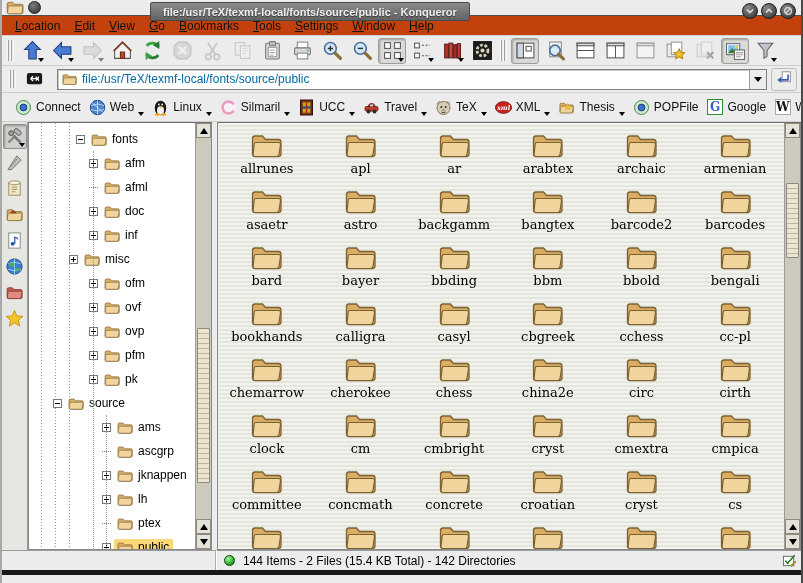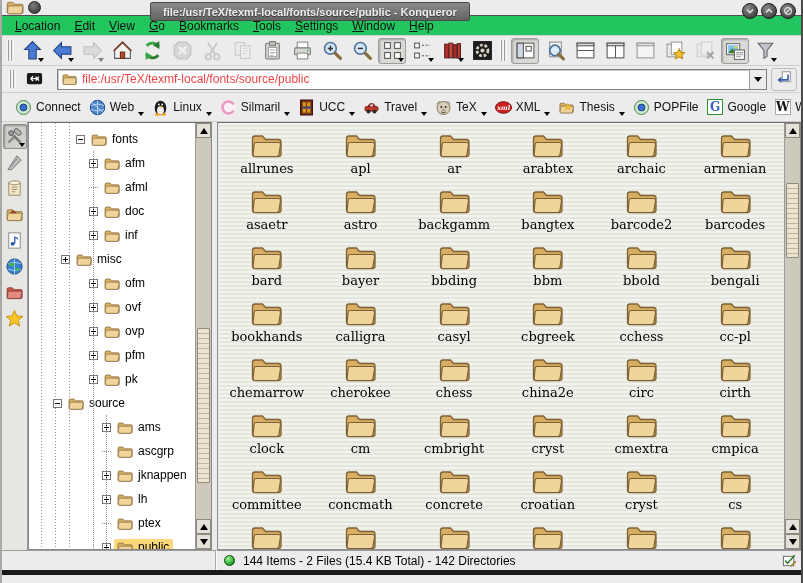--- a/index.html
+++ b/index.html
@@ -29,21 +29,21 @@
   }
   .title-box span { color:#efefef; font-weight:bold; font-size:11px; white-space:nowrap; text-shadow:0 1px 1px #333; }
   .win-controls { position:absolute; right:5px; top:3px; display:flex; gap:3px; }
   .win-btn {
     width:16px; height:16px; border-radius:50%;
     background:radial-gradient(circle at 35% 30%,#8a8a8a,#2c2c2c);
     border:1px solid #1d1d1d; display:flex; align-items:center; justify-content:center;
   }
   .win-btn svg { width:10px; height:10px; }
   
-  .menubar { height:20px; display:flex; align-items:center; padding-left:6px; background:#22c55e; border-bottom:1px solid #d2d2d2; }
+  .menubar { height:20px; display:flex; align-items:center; padding-left:6px; background:#c2410c; border-bottom:1px solid #d2d2d2; }
   .menu-item { font-size:12px; color:#111; padding:2px 7px; cursor:default; }
   .menu-item u { text-decoration:underline; }
   
   .toolbar { display:flex; align-items:center; background:#ececec; border-bottom:1px solid #cfcfcf; }
   .main-toolbar { height:30px; padding:1px 2px; }
   .handle { width:7px; height:80%; margin:0 3px;
     background:repeating-linear-gradient(to right,#f7f7f7 0 1px,#9f9f9f 1px 2px,transparent 2px 3px); }
   .tb-btn { position:relative; width:28px; height:26px; display:flex; align-items:center; justify-content:center;
     border:1px solid transparent; border-radius:3px; background:transparent; margin:0 1px; }
   .tb-btn svg { width:21px; height:21px; }
@@ -55,21 +55,21 @@
     background:repeating-linear-gradient(to right,#f7f7f7 0 1px,#9f9f9f 1px 2px,transparent 2px 3px); }
   
   .location-toolbar { height:27px; padding:2px 4px; gap:4px; }
   .clear-btn { width:22px; height:20px; display:flex; align-items:center; justify-content:center; }
   .clear-btn svg { width:19px; height:16px; }
   .loc-label { font-size:12px; color:#111; margin:0 2px; }
   .loc-combo { flex:1; height:21px; background:#fff; border:1px solid #7f7f7f;
     box-shadow:inset 1px 1px 0 #c9c9c9; display:flex; align-items:center; padding-left:3px; }
   .loc-combo .cfold { width:17px; height:14px; flex:0 0 auto; }
   .loc-input { flex:1; border:none; outline:none; font-size:12px; font-family:"Liberation Sans",sans-serif;
-    color:#ef4444; background:transparent; padding:0 0 0 4px; height:17px; }
+    color:#0369a1; background:transparent; padding:0 0 0 4px; height:17px; }
   .combo-arrow { width:17px; height:19px; display:flex; align-items:center; justify-content:center;
     background:#ececec; border-left:1px solid #9a9a9a; }
   .combo-arrow::before { content:''; border-left:4px solid transparent; border-right:4px solid transparent; border-top:5px solid #000; }
   .go-btn { width:26px; height:23px; display:flex; align-items:center; justify-content:center;
     border:1px solid #bdbdbd; border-radius:3px; background:#ececec; }
   .go-btn svg { width:18px; height:18px; }
   
   .bookmarks-toolbar { height:29px; padding:2px 4px; }
   .bk-item { position:relative; display:flex; align-items:center; gap:4px; padding:2px 5px 2px 3px;
     border-radius:3px; font-size:12px; color:#111; }
@@ -706,21 +706,21 @@
             <span class="tree-label-wrap">
               <span style="display: flex;">
                 <svg viewBox="0 0 36 30">
                   <path d="M4 8.5 C4 7 5 6 6.5 6 H14 l3 3.5 h13 c1.5 0 2.5 1 2.5 2.5 V24 c0 1.5 -1 2.5 -2.5 2.5 H6.5 C5 26.5 4 25.5 4 24 Z" fill="#d9ae63" stroke="#7c6134" stroke-width="1.3"></path>
                   <path d="M7.5 12.5 H30 c1.4 0 2.3 0.9 2 2.3 L30.5 24.6 c-0.3 1.2 -1.2 1.9 -2.4 1.9 H6.5 c-1.4 0 -2.2 -1 -1.9 -2.3 l1 -9.8 c0.2 -1.1 1 -1.9 1.9 -1.9 Z" fill="#f0d49c" stroke="#7c6134" stroke-width="1.2"></path>
                 </svg>
               </span>
               <span class="tree-label">inf</span>
             </span>
           </div>
-          <div class="tree-row" style="padding-left: 32px;">
+          <div class="tree-row" style="padding-left: 40px;">
             <span class="expander plus"></span>
             <span class="tree-label-wrap">
               <span style="display: flex;">
                 <svg viewBox="0 0 36 30">
                   <path d="M4 8.5 C4 7 5 6 6.5 6 H14 l3 3.5 h13 c1.5 0 2.5 1 2.5 2.5 V24 c0 1.5 -1 2.5 -2.5 2.5 H6.5 C5 26.5 4 25.5 4 24 Z" fill="#d9ae63" stroke="#7c6134" stroke-width="1.3"></path>
                   <path d="M7.5 12.5 H30 c1.4 0 2.3 0.9 2 2.3 L30.5 24.6 c-0.3 1.2 -1.2 1.9 -2.4 1.9 H6.5 c-1.4 0 -2.2 -1 -1.9 -2.3 l1 -9.8 c0.2 -1.1 1 -1.9 1.9 -1.9 Z" fill="#f0d49c" stroke="#7c6134" stroke-width="1.2"></path>
                 </svg>
               </span>
               <span class="tree-label">misc</span>
             </span>

